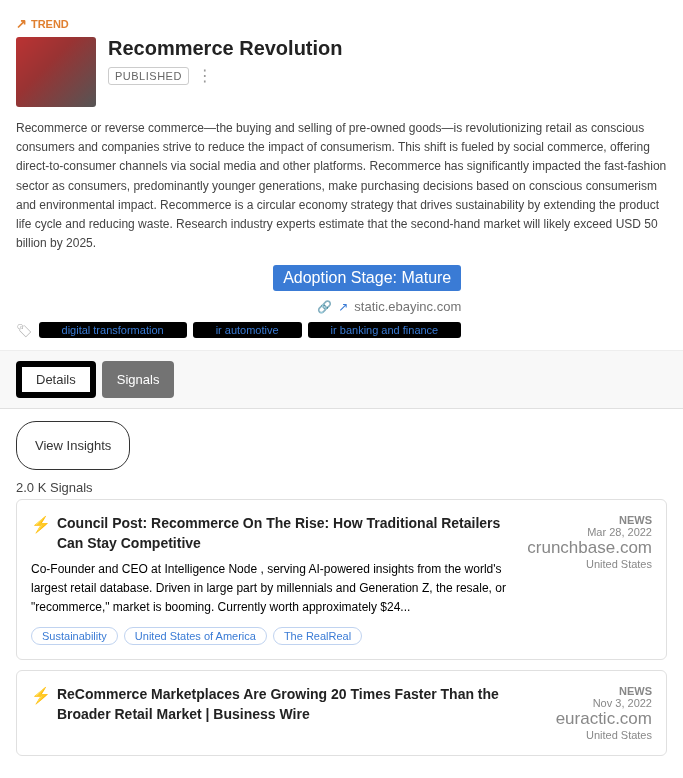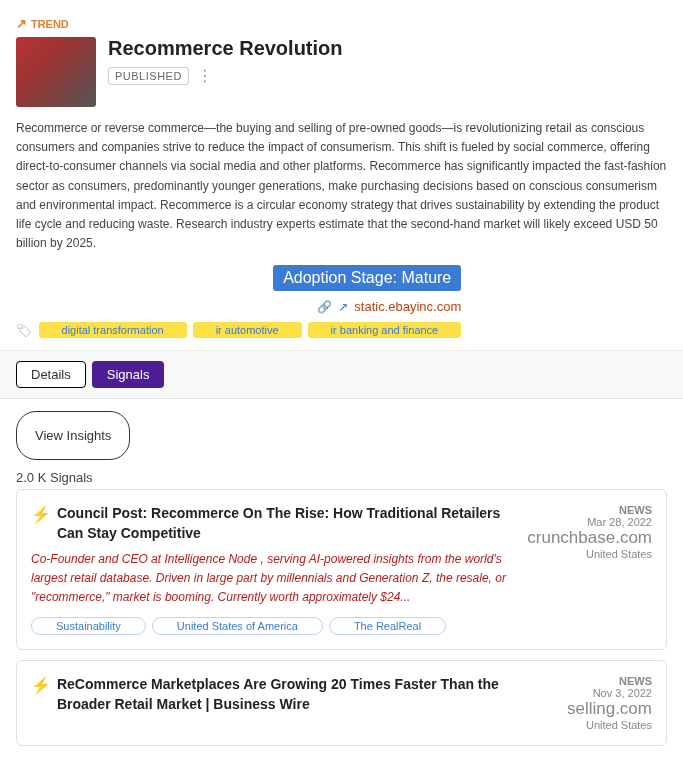--- a/index.html
+++ b/index.html
@@ -18,53 +18,53 @@
     .published-row { display: flex; align-items: center; gap: 8px; }
     .published-badge { font-size: 11px; color: #666; border: 1px solid #ccc; border-radius: 3px; padding: 2px 6px; text-transform: uppercase; letter-spacing: 0.5px; }
     .dots-menu { color: #999; font-size: 16px; cursor: pointer; }
 
     .adoption-badge { background: #3a7bd5; color: #fff; font-size: 16px; padding: 4px 10px; border-radius: 3px; white-space: nowrap; margin-left: auto; }
 
     .header-right { display: flex; flex-direction: column; align-items: flex-end; gap: 8px; min-width: 180px; }
 
     .link-row { display: flex; align-items: center; gap: 6px; color: #3a7bd5; font-size: 13px; }
     .link-icon { font-size: 12px; }
-    .link-text { color: #c2410c; }
+    .link-text { color: #737373; }
 
     .tags-row { display: flex; flex-wrap: wrap; gap: 6px; justify-content: flex-end; }
-    .tag { font-size: 11px; color: #3a7bd5; background: #fde047; border-radius: 3px; padding: 2px 23px; }
+    .tag { font-size: 11px; color: #3a7bd5; background: #000000; border-radius: 3px; padding: 2px 23px; }
 
     .description { font-size: 12px; line-height: 1.6; color: #444; margin-top: 4px; }
 
     
     .tabs-section { padding: 10px 16px; background: #f8f8f8; border-bottom: 1px solid #e0e0e0; display: flex; gap: 6px; }
     .tab { padding: 5px 14px; border-radius: 4px; font-size: 13px; cursor: pointer; border: 1px solid transparent; }
-    .tab.active { background: #4c1d95; color: #fff; }
-    .tab.inactive { background: #fff; color: #333; border: 1px solid #000000; }
+    .tab.active { background: #737373; color: #fff; }
+    .tab.inactive { background: #fff; color: #333; border: 6px solid #000000; }
 
     
     .signals-section { padding: 12px 16px; background: #fff; }
     .view-insights-btn { display: inline-block; border: 1.5px solid #333; border-radius: 20px; padding: 16px 18px; font-size: 13px; font-weight: 500; cursor: pointer; background: #fff; color: #333; margin-bottom: 10px; text-align: right; }
     .signals-count { font-size: 13px; color: #444; font-weight: 500; margin-bottom: 4px; }
 
     
     .card { background: #fff; border: 1px solid #e0e0e0; border-radius: 6px; margin-bottom: 10px; padding: 14px; }
     .card-header { display: flex; align-items: flex-start; justify-content: space-between; gap: 10px; }
     .card-left { flex: 1; }
     .card-right { text-align: right; min-width: 110px; }
     .news-label { font-size: 11px; color: #888; text-transform: uppercase; font-weight: 600; }
     .card-date { font-size: 11px; color: #888; }
     .card-source { font-size: 17px; color: #888; }
     .card-country { font-size: 11px; color: #888; }
     .card-title { font-size: 14px; font-weight: 600; color: #222; margin-bottom: 6px; line-height: 1.4; display: flex; align-items: flex-start; gap: 6px; }
     .lightning { color: #f5a623; font-size: 16px; flex-shrink: 0; }
     .card-title-text { }
-    .card-desc { font-size: 12px; color: #b91c1c; line-height: 1.6; margin-bottom: 10px; font-style: italic; }
+    .card-desc { font-size: 12px; color: #000000; line-height: 1.6; margin-bottom: 10px; }
     .card-tags { display: flex; flex-wrap: wrap; gap: 6px; }
-    .card-tag { font-size: 11px; color: #3a7bd5; border: 1px solid #c0d3f0; border-radius: 12px; padding: 2px 24px; background: #fff; cursor: pointer; }
+    .card-tag { font-size: 11px; color: #3a7bd5; border: 1px solid #c0d3f0; border-radius: 12px; padding: 2px 10px; background: #fff; cursor: pointer; }
   </style>
 </head>
 <body>
 
 <div class="page-wrapper">
 
   <div class="header-section">
     <div class="trend-label">
       <span class="trend-arrow">↗</span>
       <span>TREND</span>
@@ -146,21 +146,21 @@
           <div class="card-title">
             <span class="lightning">⚡</span>
             <span class="card-title-text">ReCommerce Marketplaces Are Growing 20 Times Faster Than the Broader Retail Market | Business Wire</span>
           </div>
 
           <div class="card-tags"></div>
         </div>
         <div class="card-right">
           <div class="news-label">NEWS</div>
           <div class="card-date">Nov 3, 2022</div>
-          <div class="card-source">selling.com</div>
+          <div class="card-source">euractic.com</div>
           <div class="card-country">United States</div>
         </div>
       </div>
     </div>
 
     
     
 
   </div>
 </div>

